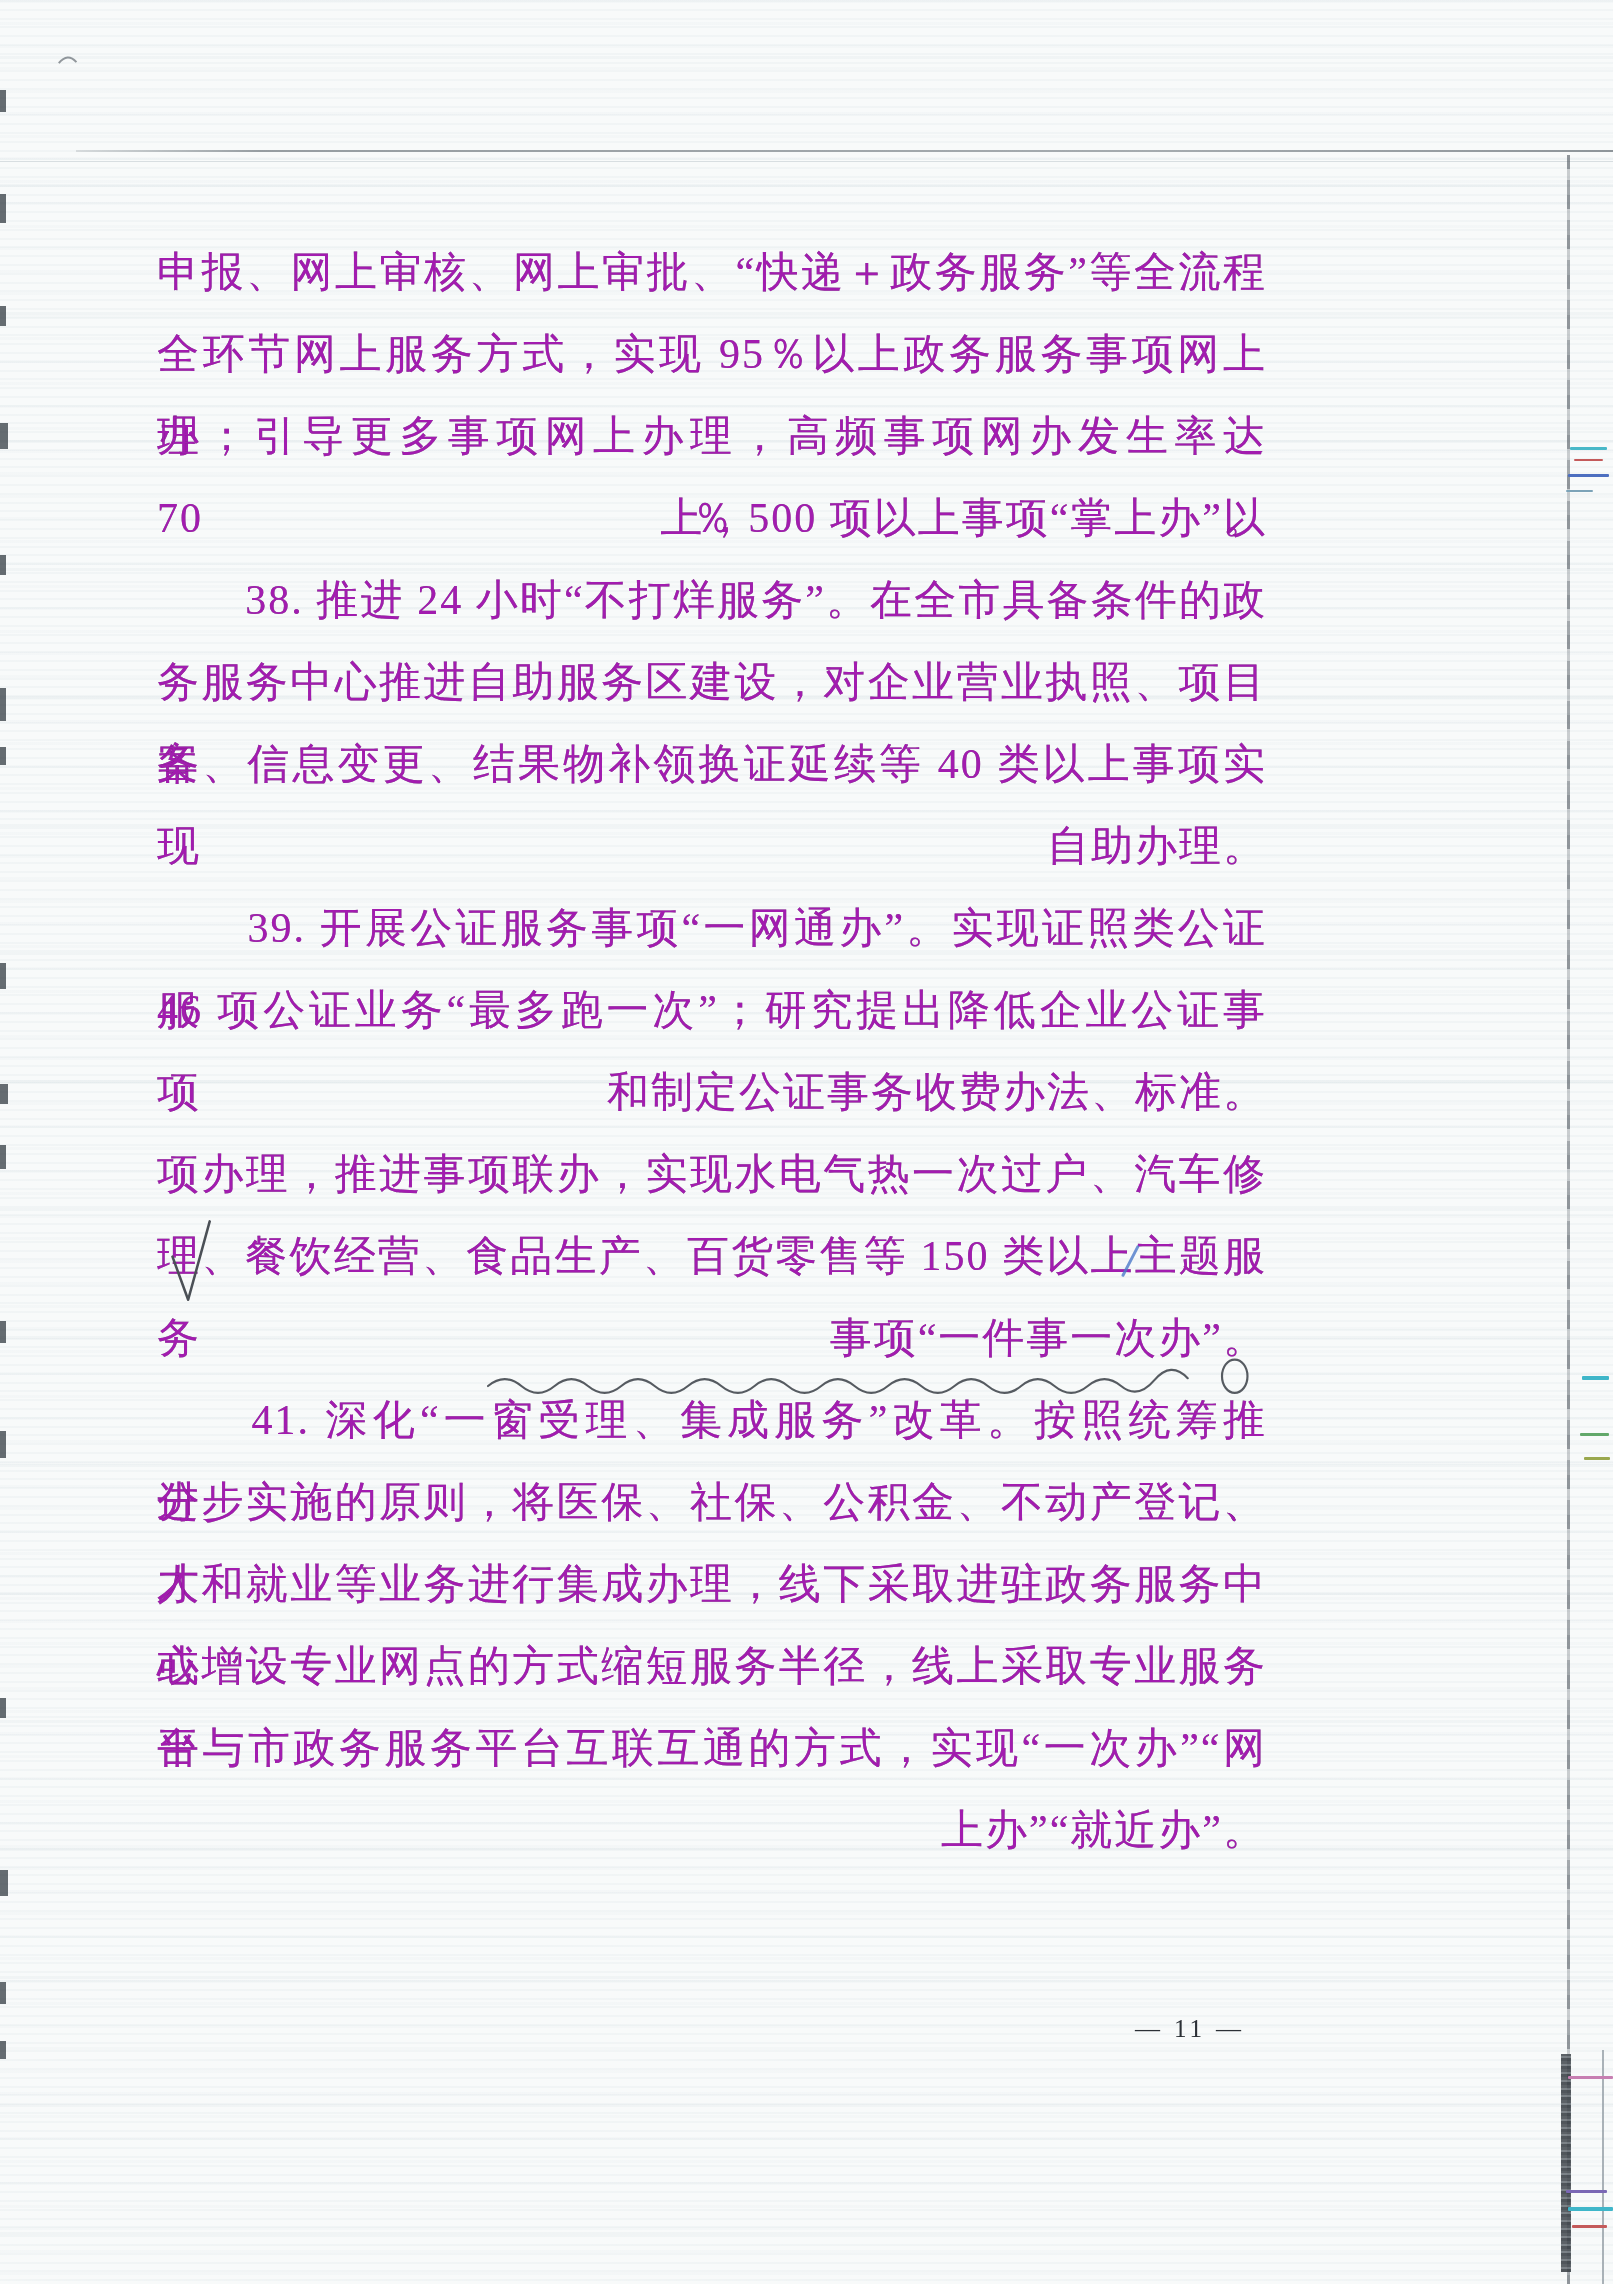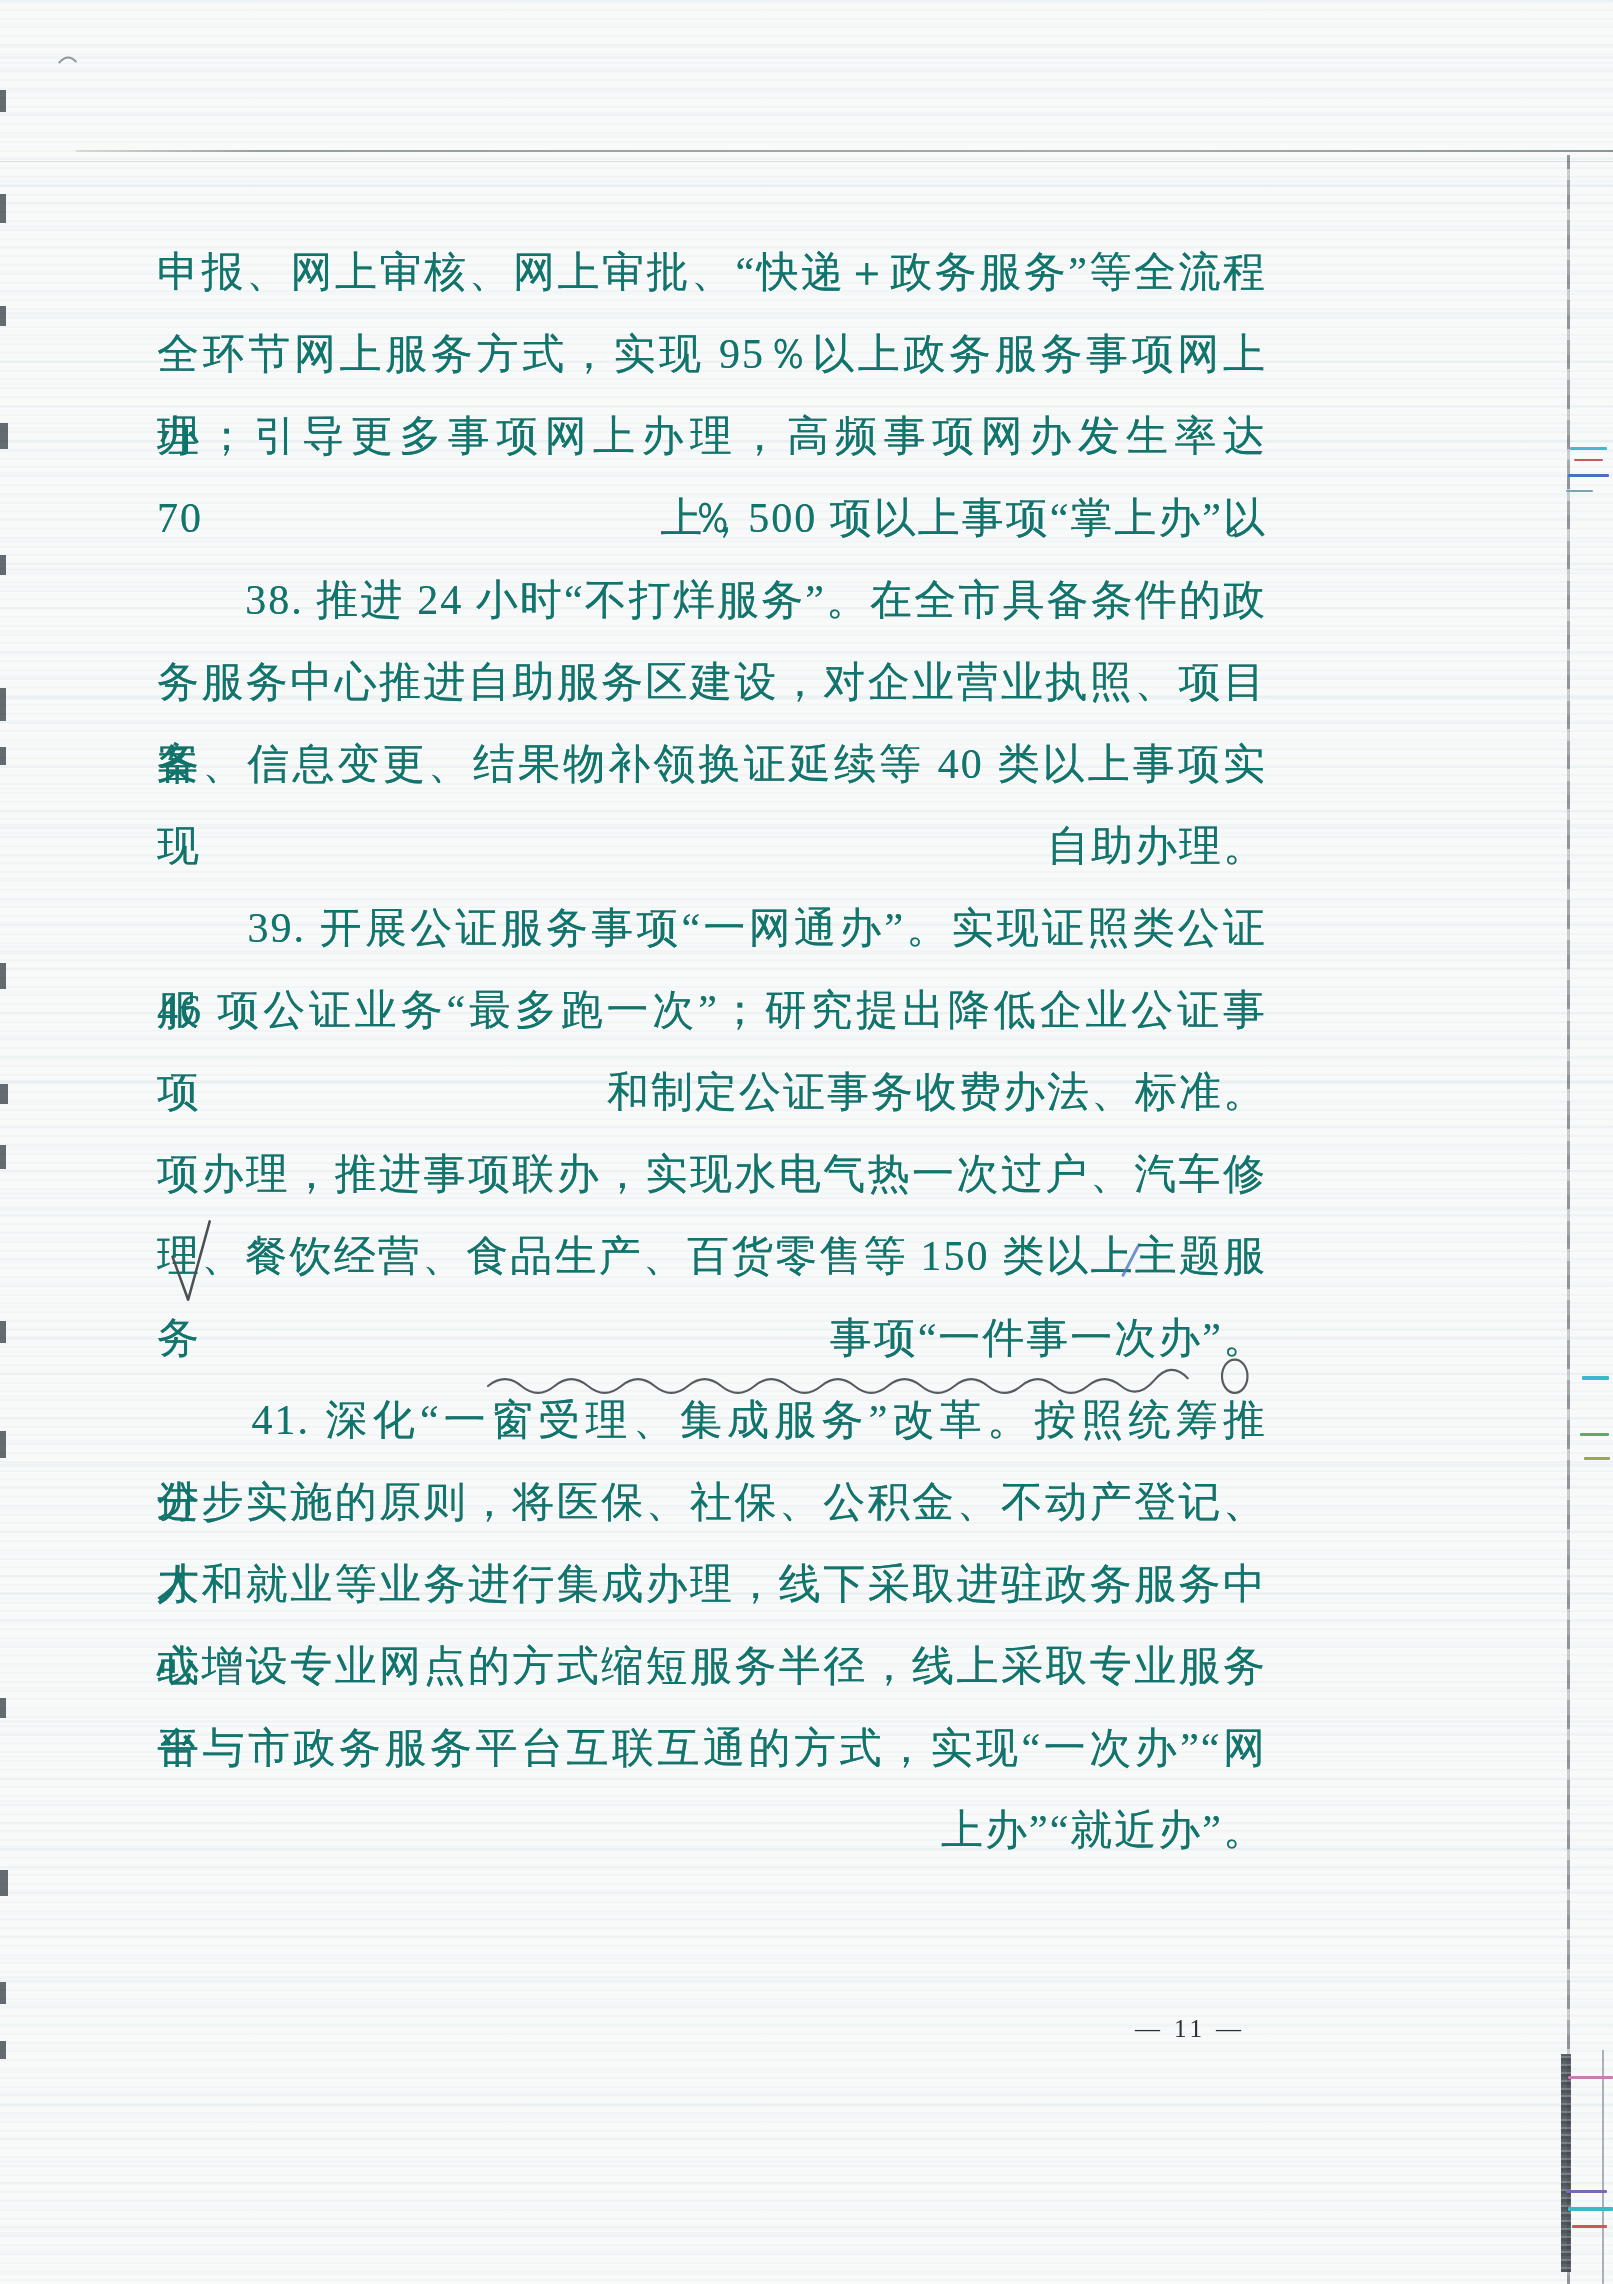--- a/index.html
+++ b/index.html
@@ -19,21 +19,21 @@
   }
   .hline-top{
     position:absolute;left:76px;right:0;top:150px;height:2px;
     background:linear-gradient(90deg, rgba(60,70,78,0.15), rgba(60,70,78,0.5) 12%, rgba(60,70,78,0.42) 70%, rgba(60,70,78,0.55));
   }
   .hline-top2{
     position:absolute;left:0;right:0;top:161px;height:1px;background:rgba(120,140,152,0.25);
   }
   .body-text{
     position:absolute;left:157px;top:231px;width:1110px;
-    color:#0f766e;
+    color:#a21caf;
     font-family:Liberation Serif, serif;
   }
   .line{
     height:82px;line-height:82px;font-size:42px;letter-spacing:2px;
     white-space:nowrap;
     text-shadow:0 0 0.6px rgba(38,43,48,0.55);
   }
   .line.fill{
     white-space:normal;
     text-align:justify;

